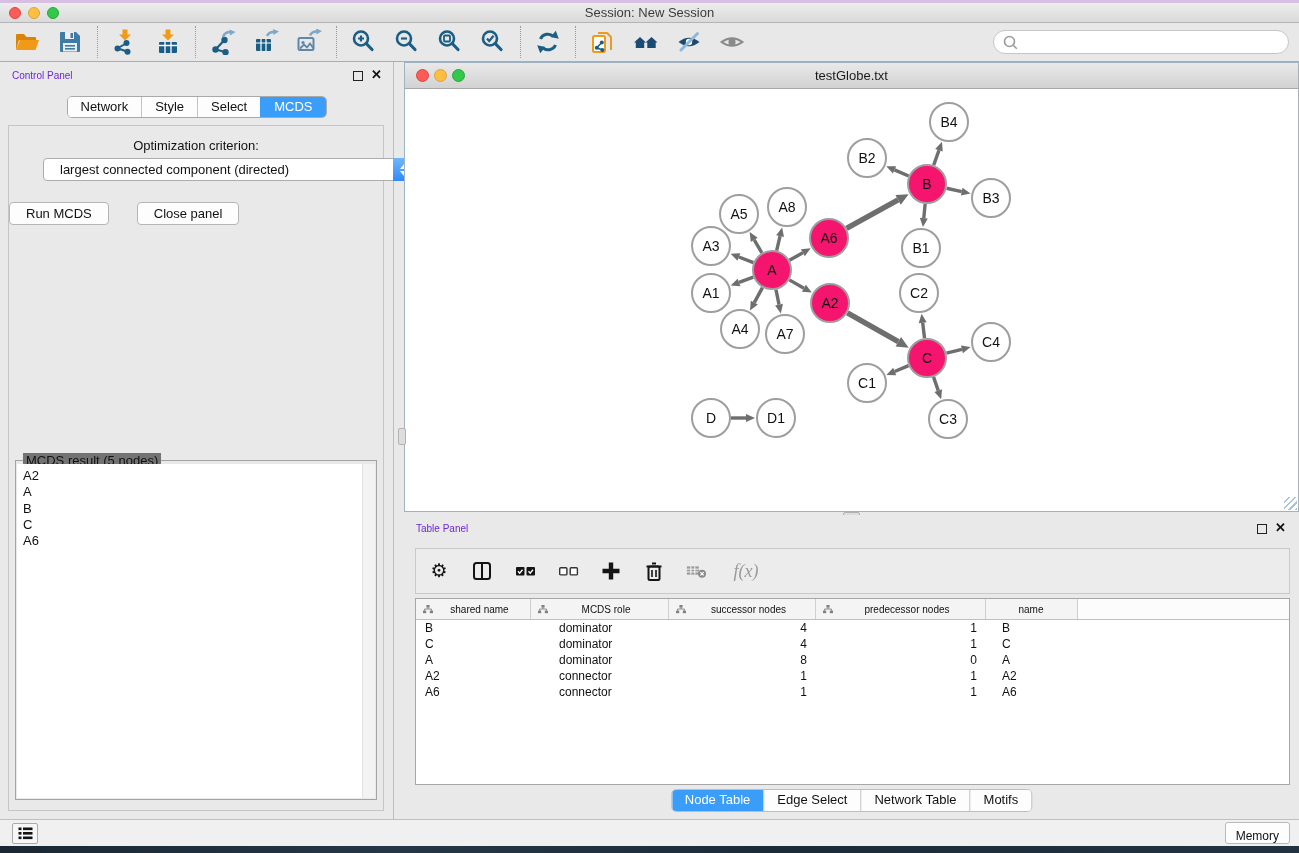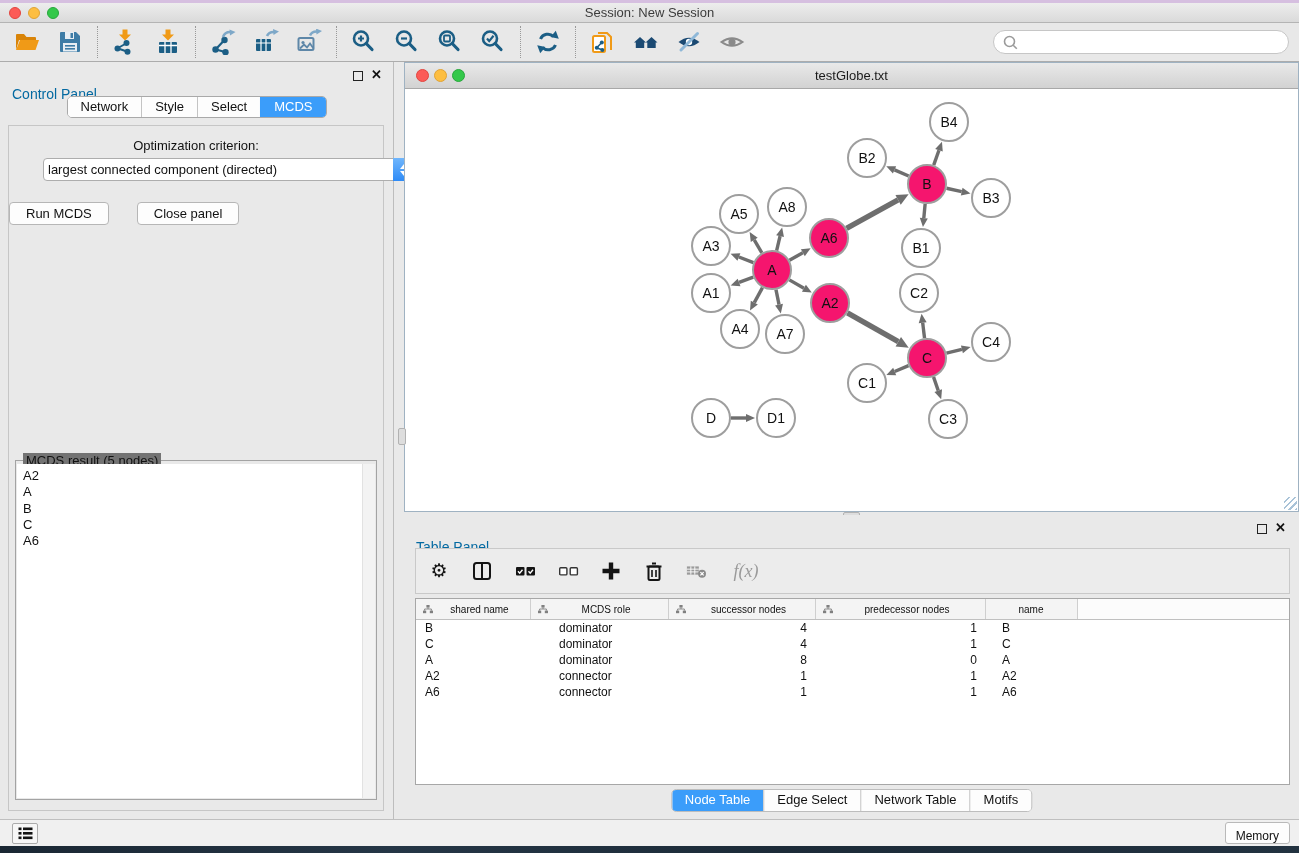--- a/index.html
+++ b/index.html
@@ -48,21 +48,21 @@
     border:none; outline:none; flex:1; height:20px; font-size:13px;
     font-family:"Liberation Sans",sans-serif; background:transparent; color:#333;
   }
 
   
   .control-panel {
     position:absolute; top:62px; left:0; width:394px; bottom:34px;
     background:#E9E9E9; border-right:1px solid #BDBDBD;
   }
   .panel-head { position:absolute; top:0; left:0; right:0; height:30px; }
-  .panel-head .ptitle { position:absolute; left:12px; top:24px; font-size:14px; color:#0369a1; }
+  .panel-head .ptitle { position:absolute; left:12px; top:8px; font-size:10px; color:#6d28d9; }
   .float-btn { position:absolute; top:9px; width:10px; height:10px; border:1.5px solid #222; background:transparent; }
   .close-btn { position:absolute; top:6px; font-size:13px; font-weight:700; color:#111; line-height:14px; }
   .cp-float { right:30px; } .cp-close { right:11px; }
 
   .seg-tabs {
     position:absolute; top:34px; left:50%; transform:translateX(-50%);
     display:flex; height:22px; border:1px solid #A9A9A9; border-radius:5px;
     background:#FDFDFD; overflow:hidden; white-space:nowrap;
   }
   .seg {
@@ -73,21 +73,21 @@
   .seg.active { background:#3B9DFA; color:#fff; border-left-color:#3B9DFA; }
 
   .tab-content {
     position:absolute; top:63px; left:8px; right:9px; bottom:8px;
     border:1px solid #C6C6C6; background:#E9E9E9;
   }
   .opt-label { margin-top:12px; text-align:center; font-size:13px; color:#111; }
   .select-box {
     position:absolute; left:34px; top:32px; width:372px; height:23px;
     background:#fff; border:1px solid #ADADAD; border-radius:4px;
-    font-size:13px; color:#111; line-height:21px; padding-left:4px;
+    font-size:13px; color:#111; line-height:21px; padding-left:16px;
   }
   .select-box .stepper {
     position:absolute; right:0; top:-1px; width:21px; height:23px;
     background:linear-gradient(#70B6FC,#2E8BF7);
     border-radius:0 4px 4px 0; display:flex; flex-direction:column;
     align-items:center; justify-content:center; gap:2px;
   }
   .stepper i { display:block; width:0; height:0; border-left:4px solid transparent; border-right:4px solid transparent; }
   .stepper .up { border-bottom:5px solid #fff; }
   .stepper .dn { border-top:5px solid #fff; }

